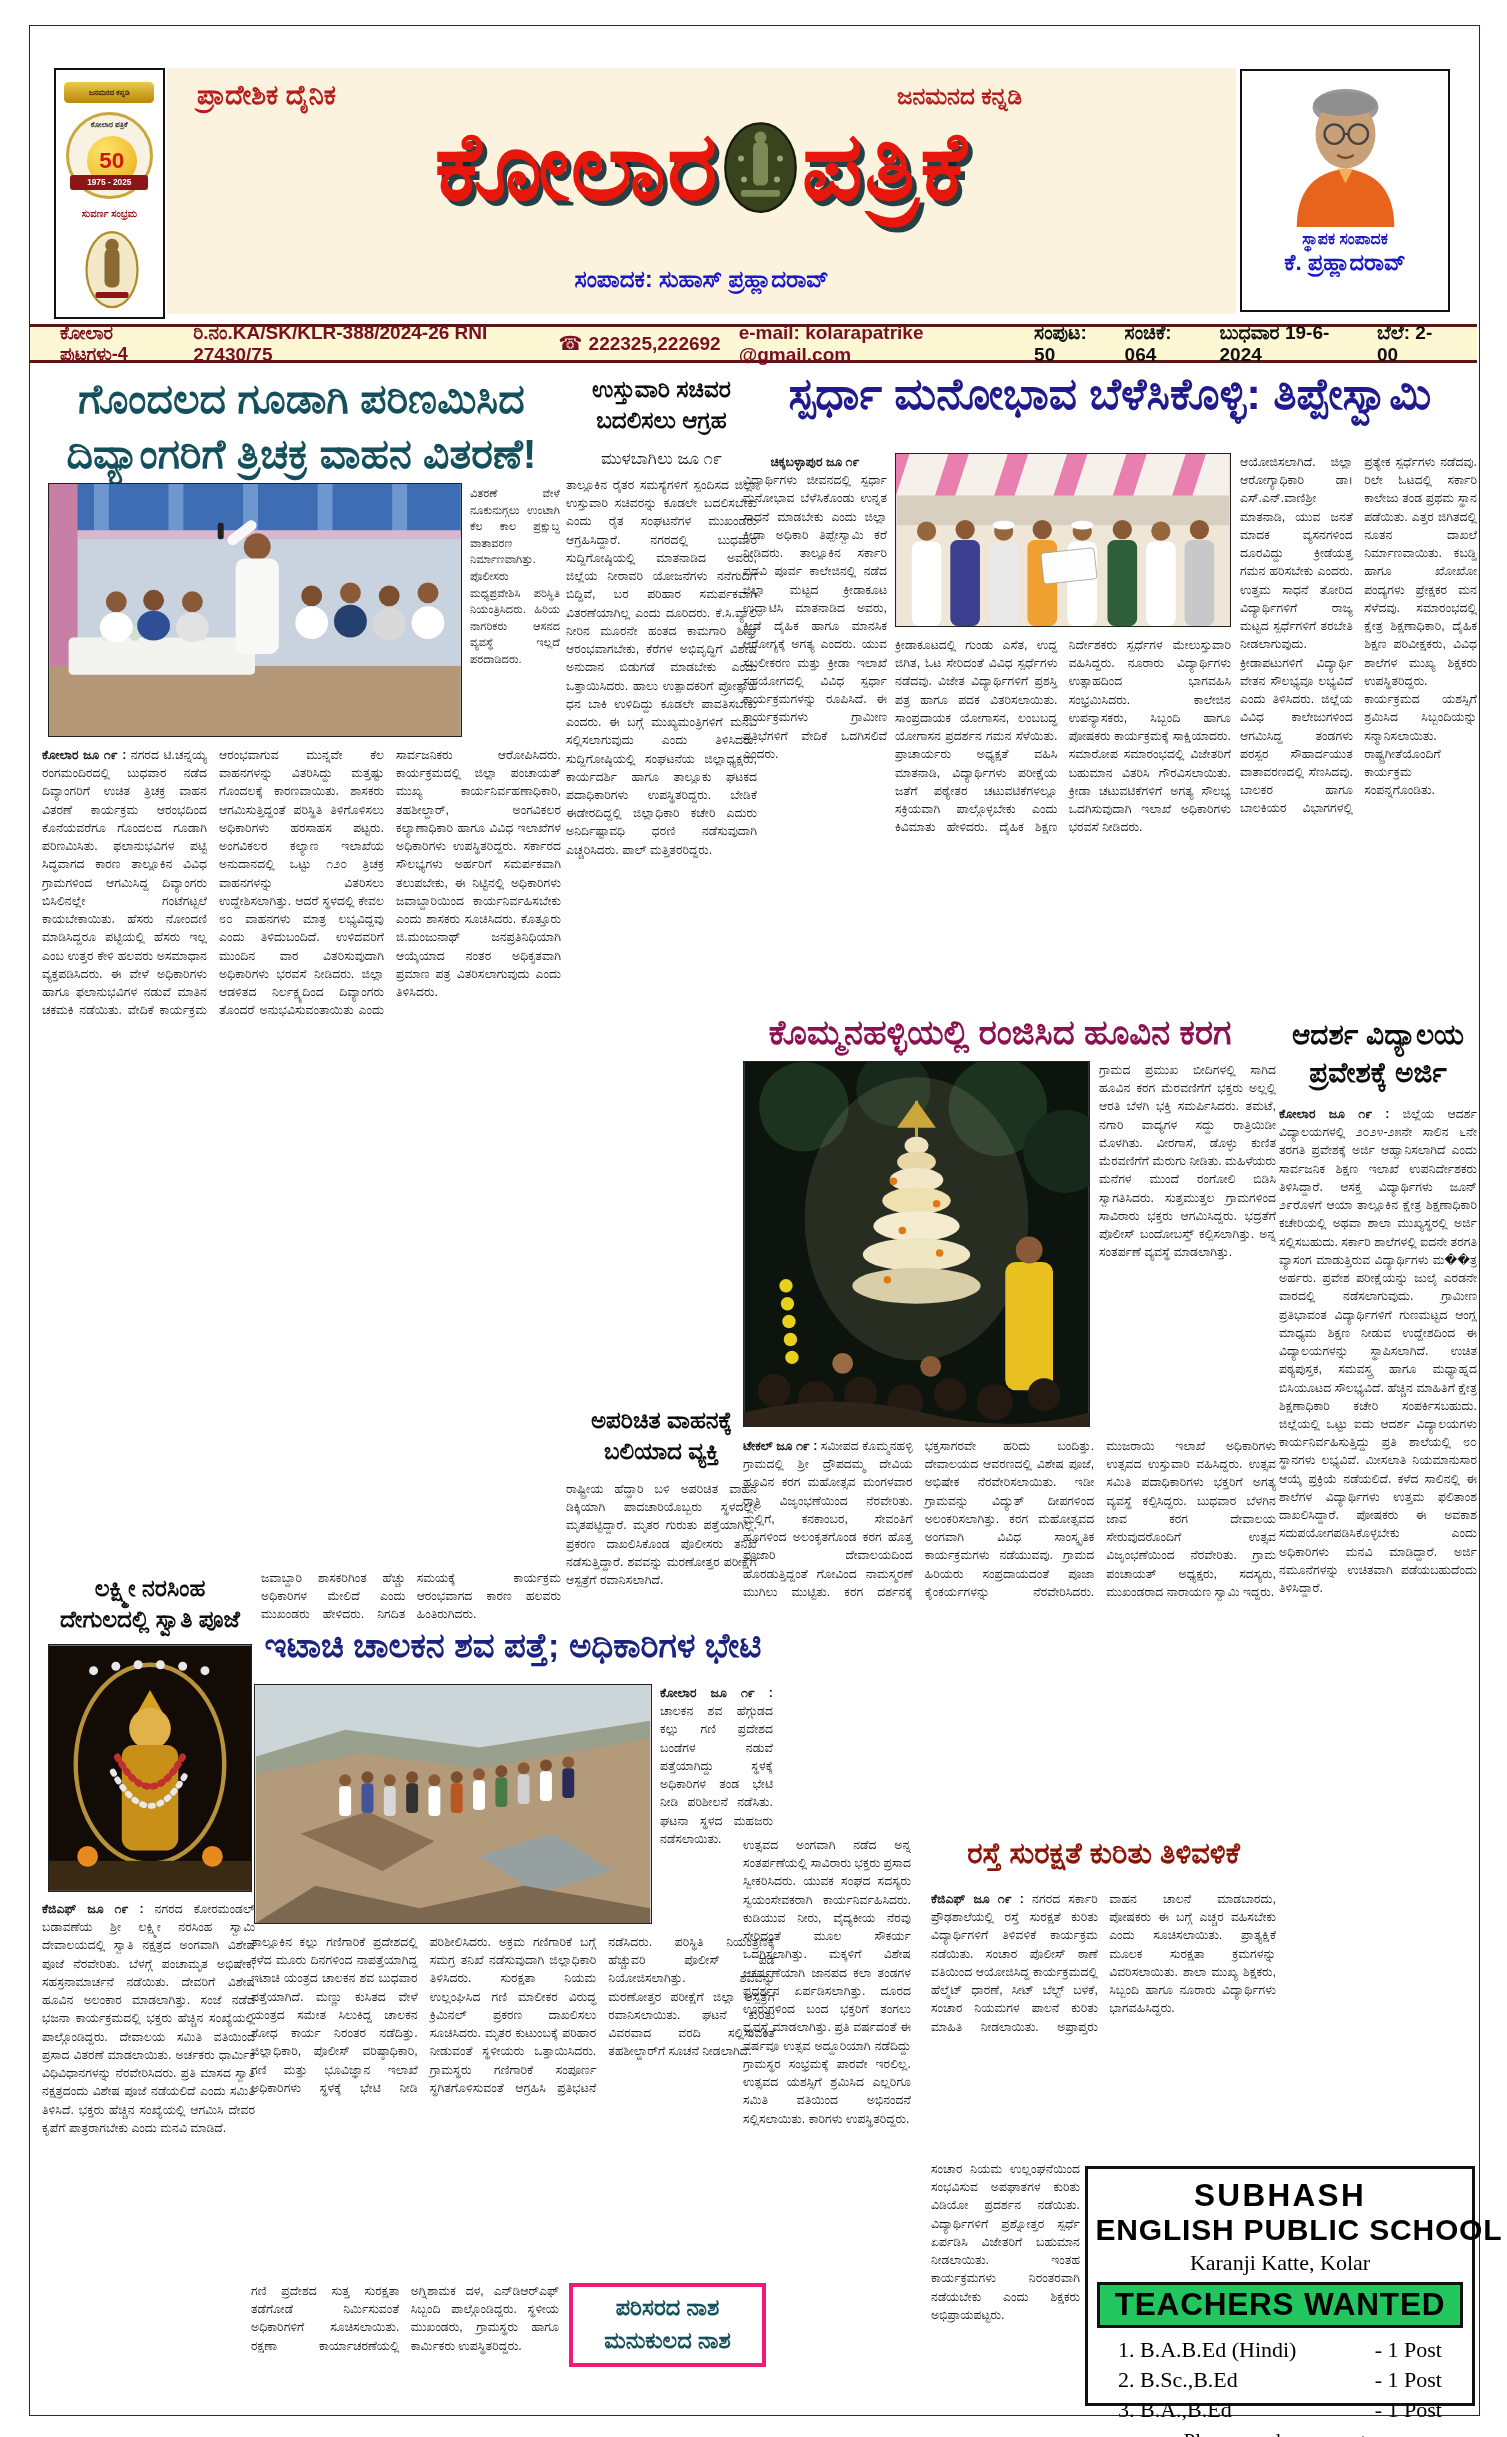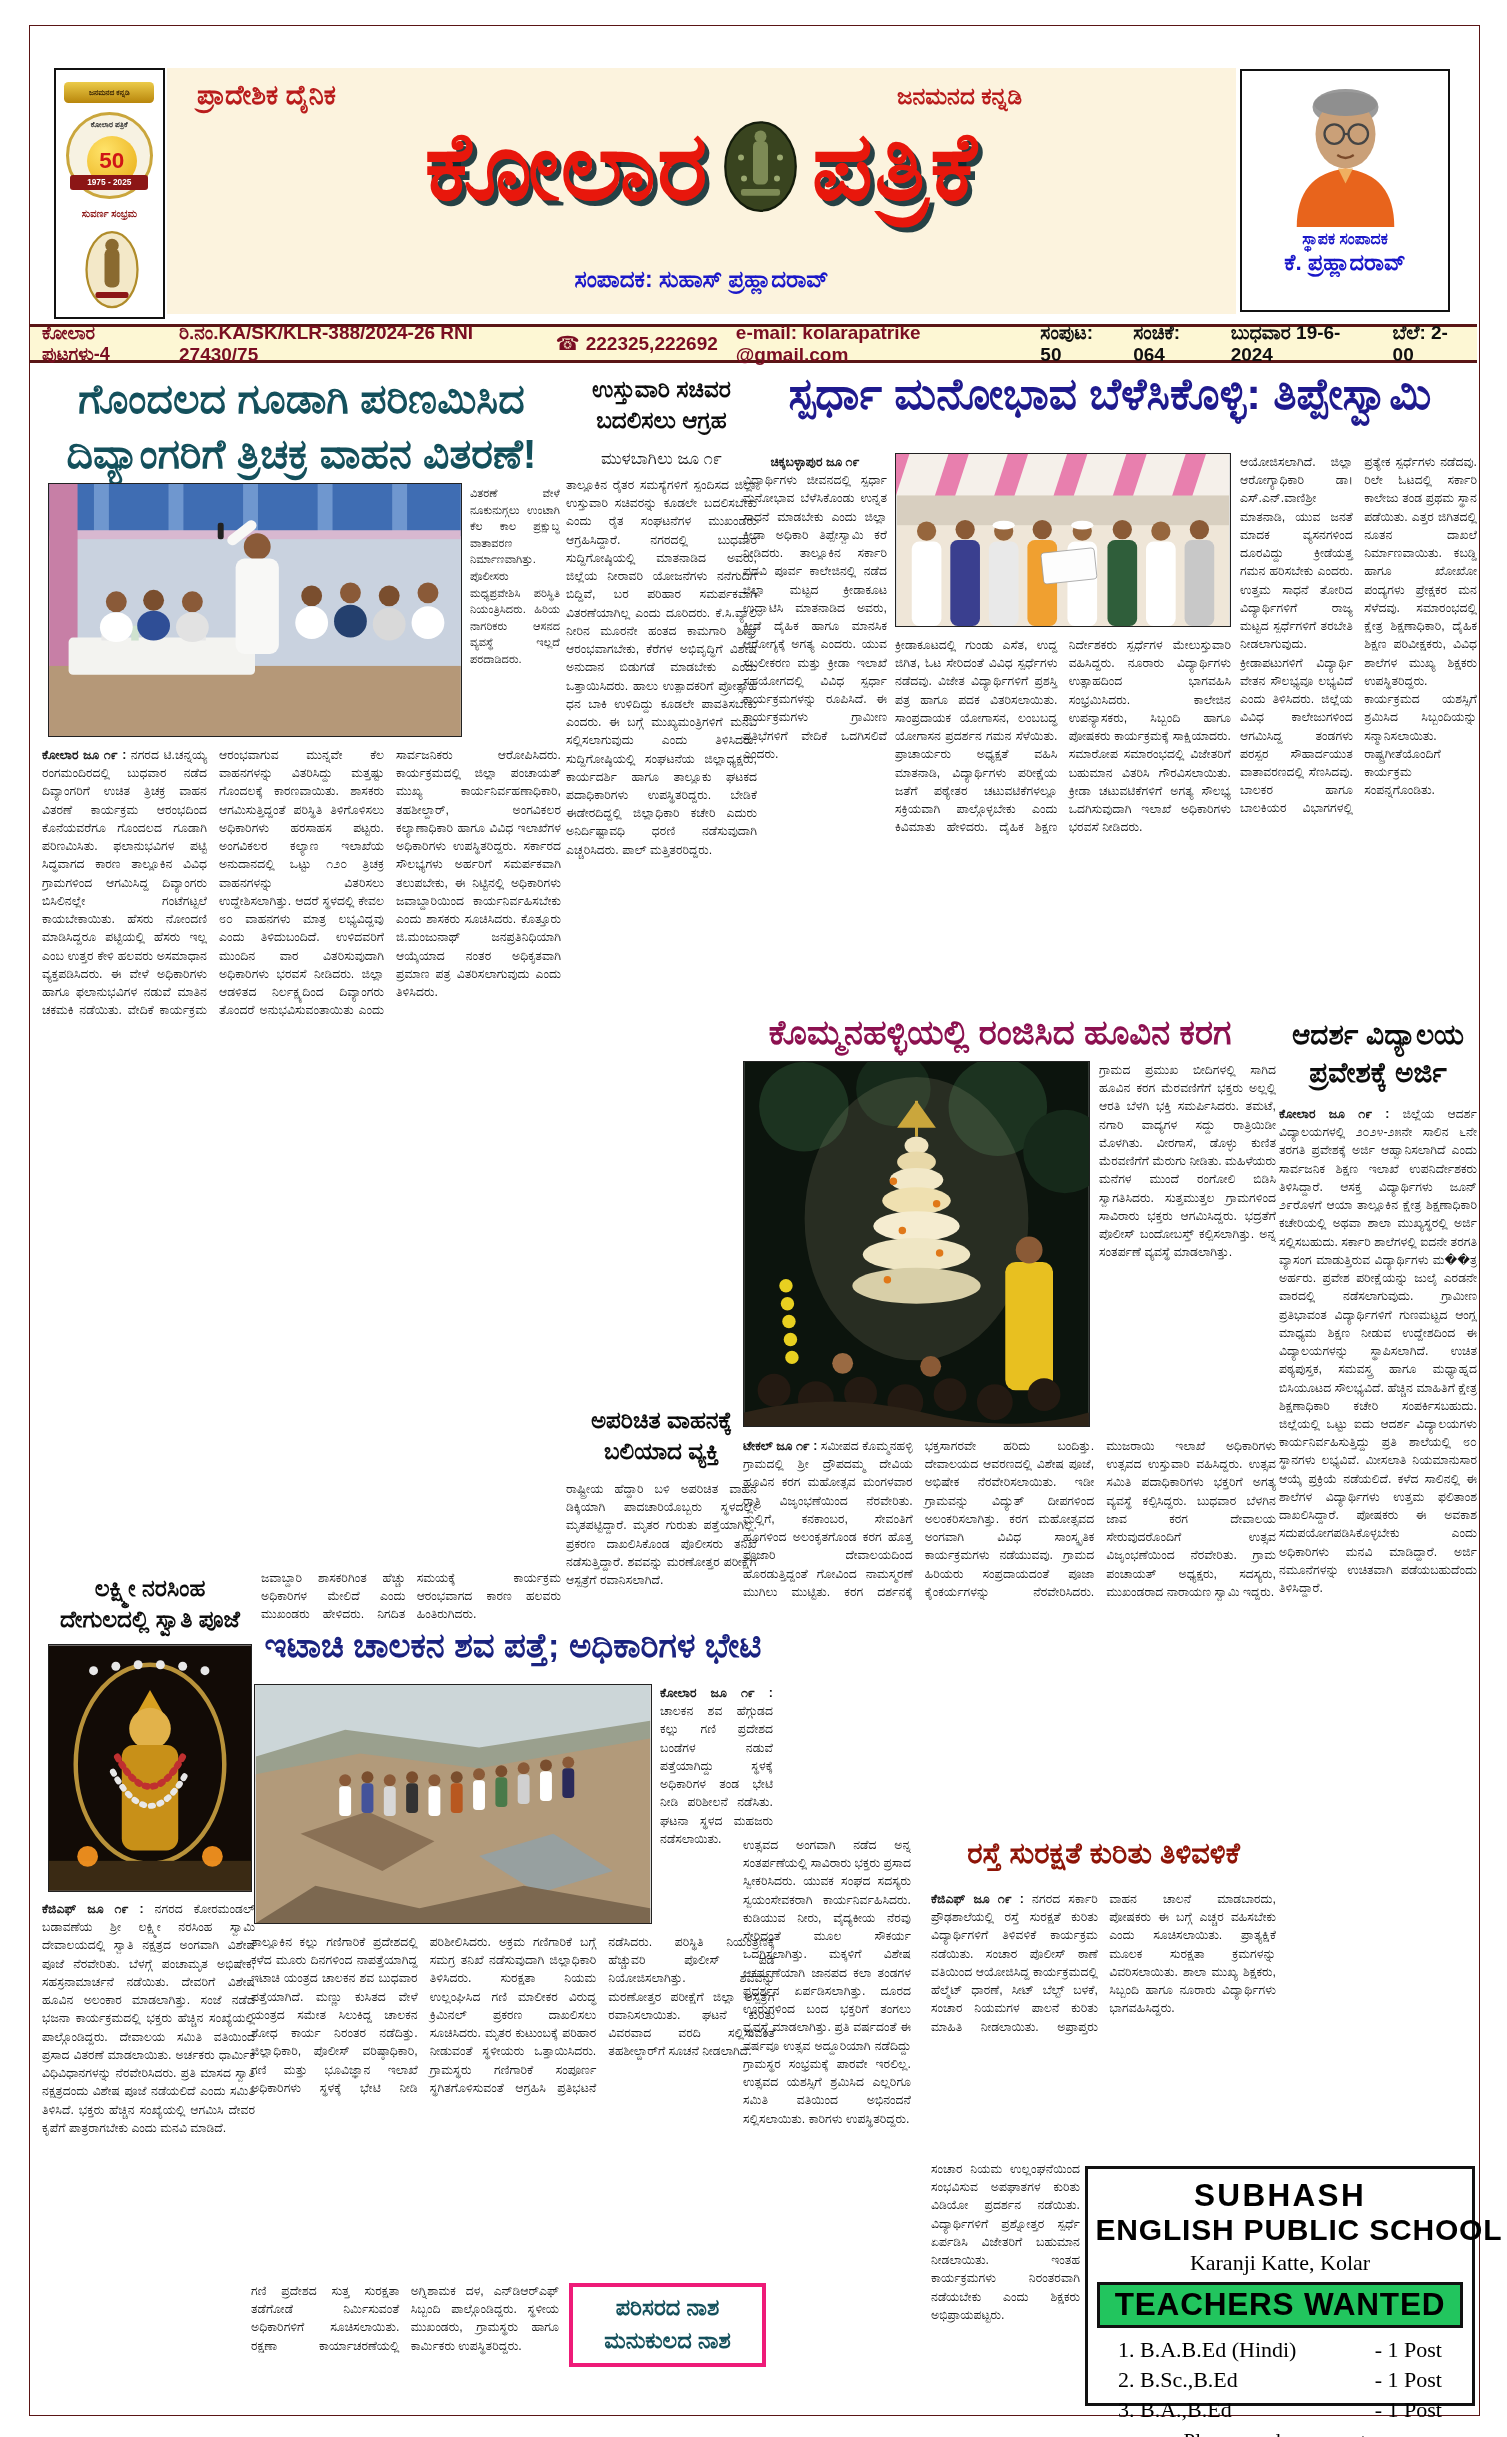--- a/index.html
+++ b/index.html
@@ -4,28 +4,28 @@
 <style>
   html,body{margin:0;padding:0;background:#e9e9e9;}
   #canvas{position:relative;width:1507px;height:2438px;background:#ffffff;margin:0 auto;
           font-family:"Liberation Sans","DejaVu Sans",sans-serif;overflow:hidden;}
   .ab{position:absolute;}
   .frame{border:1.5px solid #5a1515;}
   
   .cream{background:#fcf3de;}
   .logobox,.founderbox{background:#fff;border:2.3px solid #111;box-sizing:border-box;}
   .tagline{color:#b91c1c;font-weight:bold;}
-  .mastrow{display:flex;justify-content:center;align-items:center;gap:14px;}
+  .mastrow{display:flex;justify-content:center;align-items:flex-end;gap:4px;}
   .mastword{font-size:95px;font-weight:800;color:#e8170c;line-height:1;
             text-shadow:4.5px 5.3px 0 rgba(8,40,48,.88);letter-spacing:1.5px;}
   .editor{color:#1a17c9;font-weight:bold;font-size:23px;text-align:center;}
   .founderbox .cap{color:#1a17c9;text-align:center;font-weight:bold;}
   
   .infobar{box-sizing:border-box;border-top:3px solid #5a1515;border-bottom:3px solid #5a1515;
-           background:#fdf7d4;display:flex;align-items:center;gap:18px;padding:0 12px;font-weight:bold;}
+           background:#fdf7d4;display:flex;align-items:center;gap:18px;padding:0 30px;font-weight:bold;}
   .maroon{color:#7a0e22;}
   .infoblack{color:#101010;}
   
   .bt{font-size:12.4px;line-height:1.47;text-align:justify;overflow:hidden;color:#161616;}
   .bt .dl{font-weight:bold;}
   .c2{column-count:2;column-gap:11.3px;}
   .c3{column-count:3;column-gap:12px;}
   .pre{white-space:pre-line;}
   .hl{font-weight:800;text-align:center;}
   .sub{font-weight:bold;text-align:center;color:#0d0d0d;line-height:1.35;}

